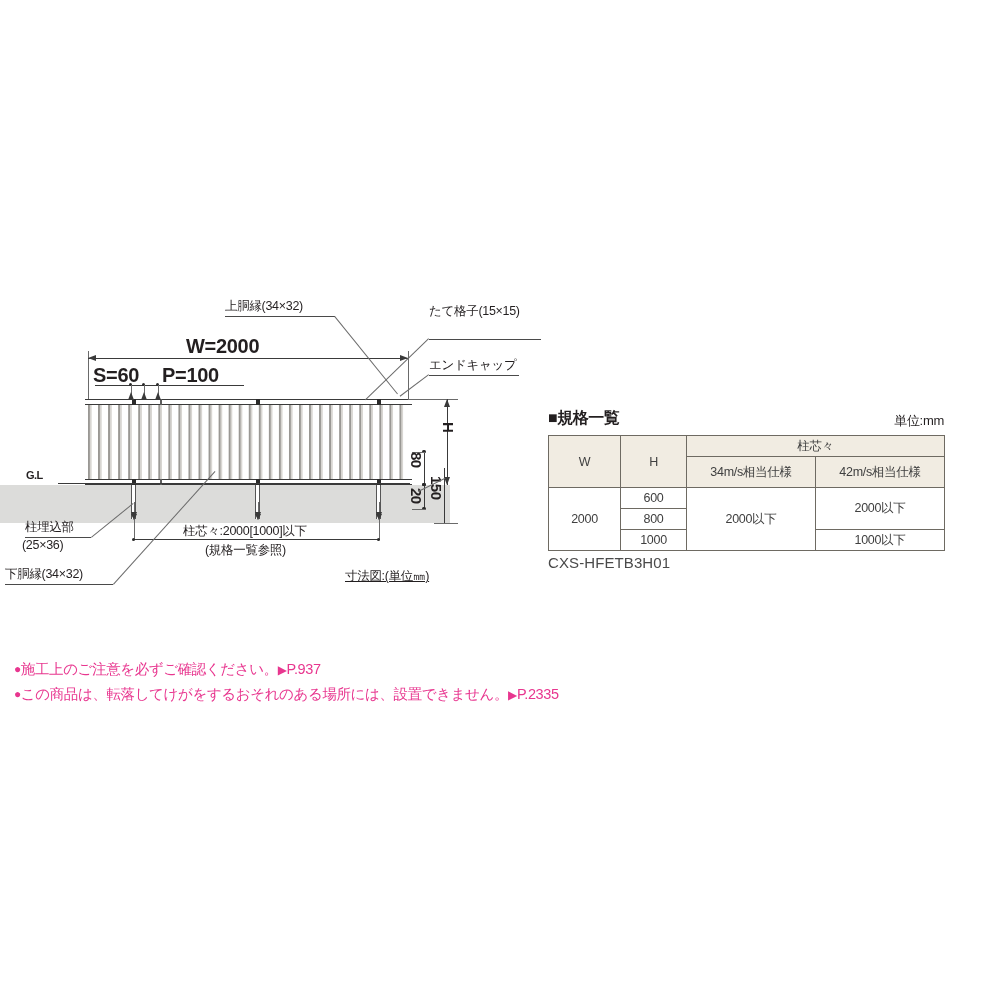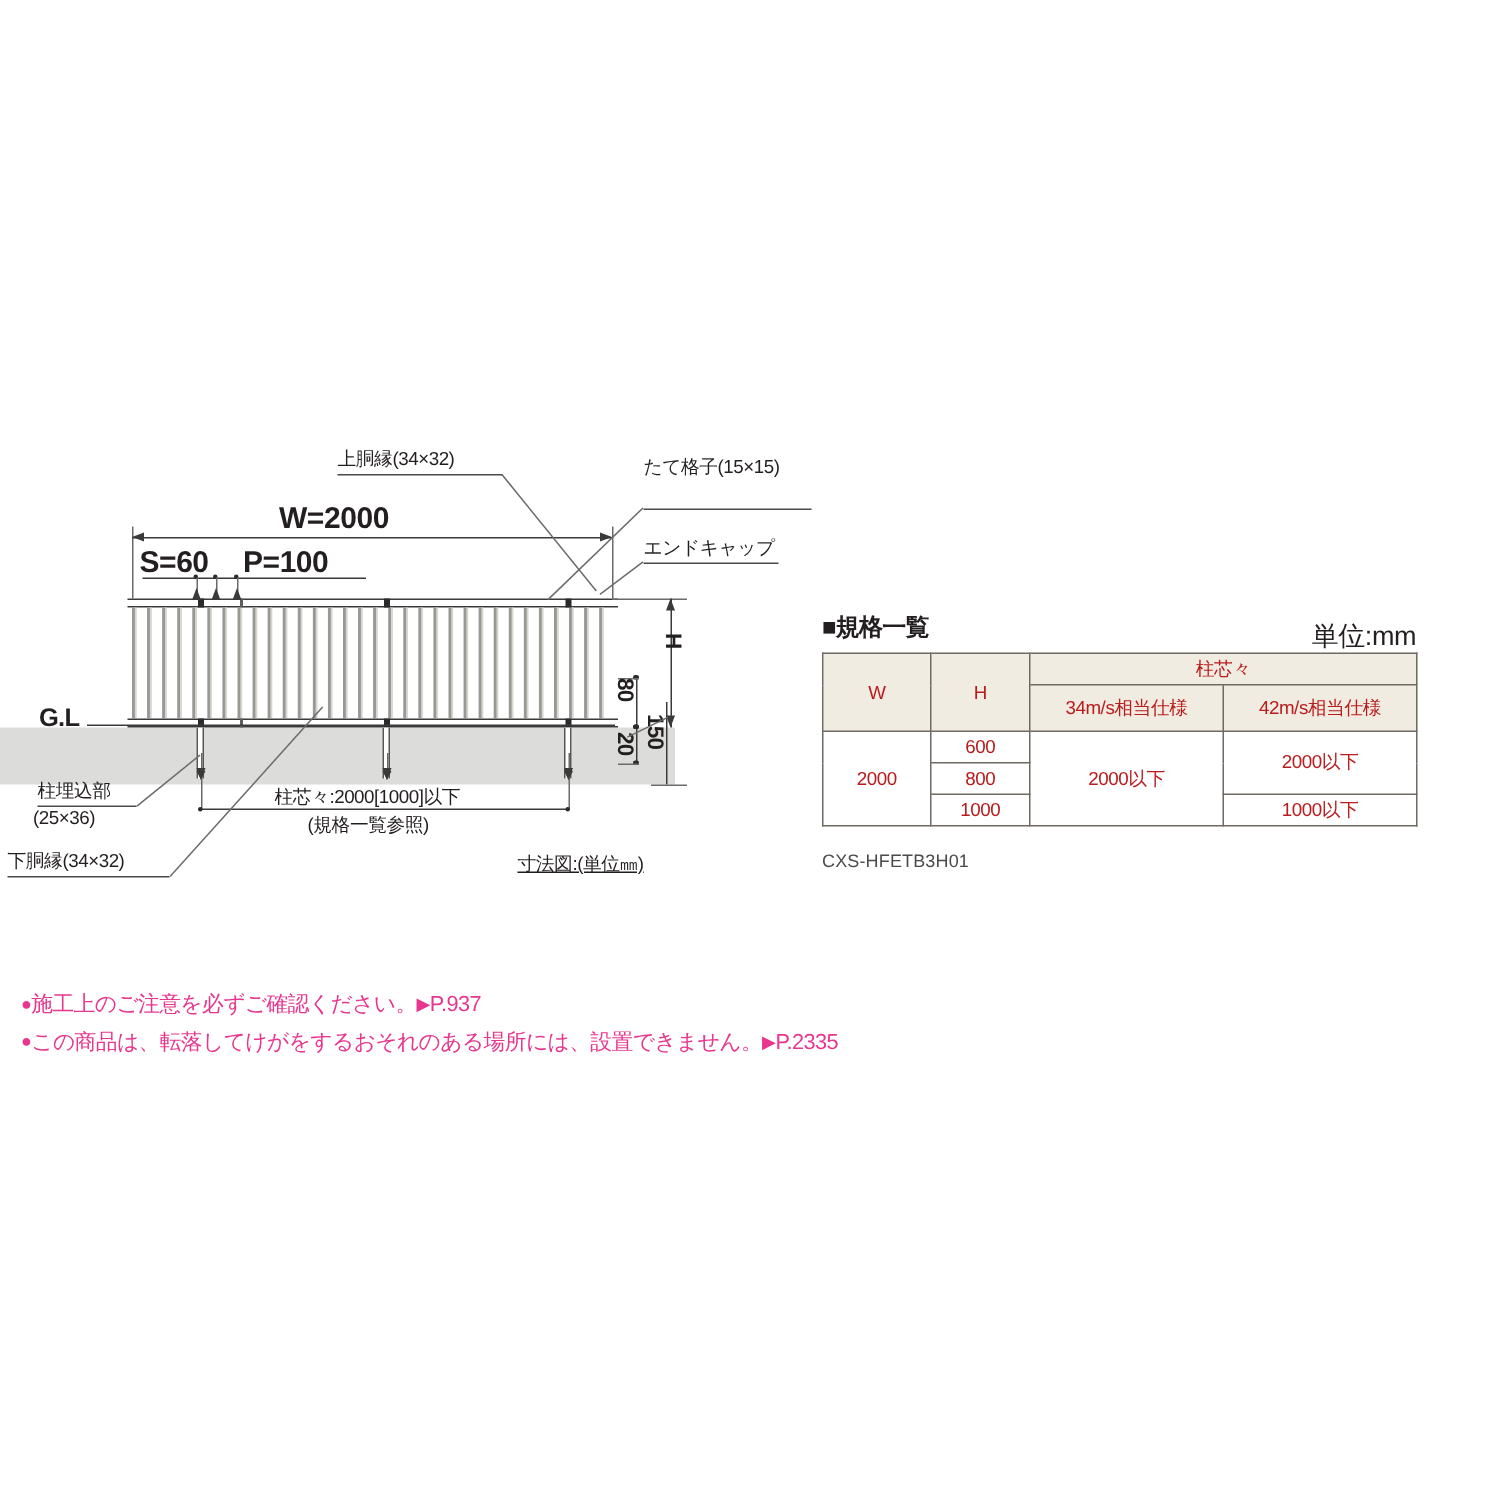--- a/index.html
+++ b/index.html
@@ -75,21 +75,21 @@
   }
   .gl-line {
     position: absolute;
     left: 58px; top: 203px;
     width: 352px; height: 0;
     border-top: 1.4px solid #3a3a3a;
   }
   .gl-label {
     position: absolute;
     left: 26px; top: 189px;
-    font-size: 17px;
+    font-size: 11px;
     font-weight: bold;
     letter-spacing: -0.5px;
   }
 
   
   .buried-post {
     position: absolute;
     width: 5px;
     background: #ffffff;
     border-left: 1px solid #555;
@@ -210,47 +210,47 @@
   }
   .table-title {
     font-size: 16px;
     font-weight: bold;
     letter-spacing: -0.5px;
     display: inline-block;
   }
   .unit-label {
     position: absolute;
     right: 4px; top: 4px;
-    font-size: 18px;
+    font-size: 13px;
     letter-spacing: -0.3px;
   }
   table.spec {
     border-collapse: collapse;
     margin-top: 6px;
     width: 396px;
     table-layout: fixed;
   }
   table.spec th, table.spec td {
     border: 1px solid #6e6a62;
     text-align: center;
     font-size: 12.5px;
     font-weight: normal;
-    color: #b91c1c;
+    color: #404040;
     letter-spacing: -0.3px;
     padding: 0;
   }
   table.spec th {
     background: #f1ece2;
   }
   table.spec td {
     background: #ffffff;
   }
   .code-label {
-    margin-top: 16px;
-    font-size: 12px;
+    margin-top: 3px;
+    font-size: 15px;
     color: #4a4a4a;
     letter-spacing: 0.1px;
   }
 
   
   #notes {
     position: absolute;
     left: 14px; top: 657px;
     width: 900px;
     color: #e8368f;

